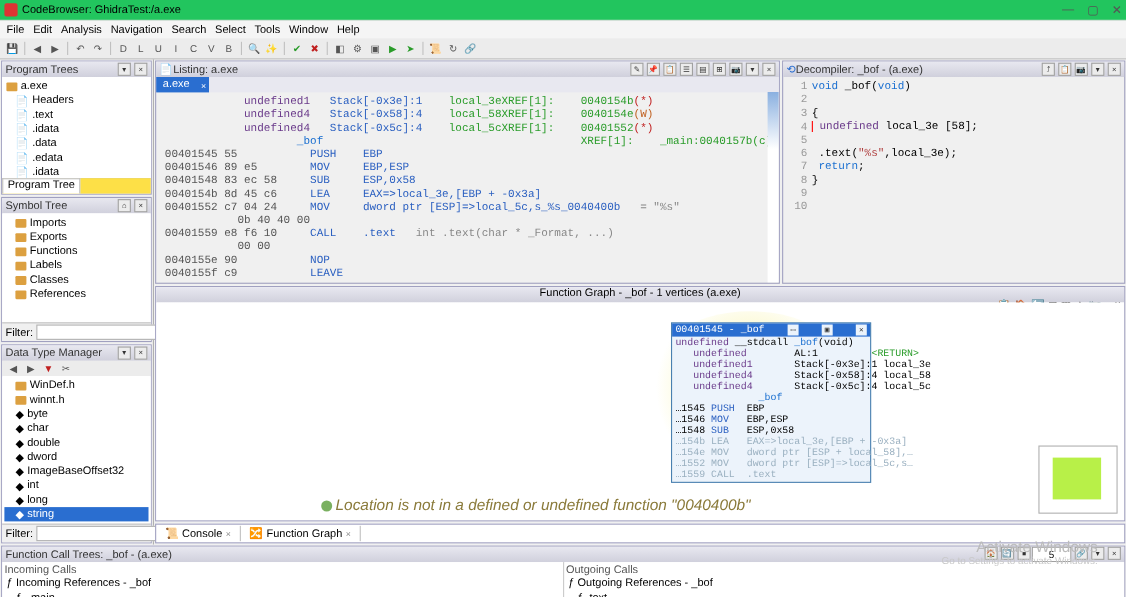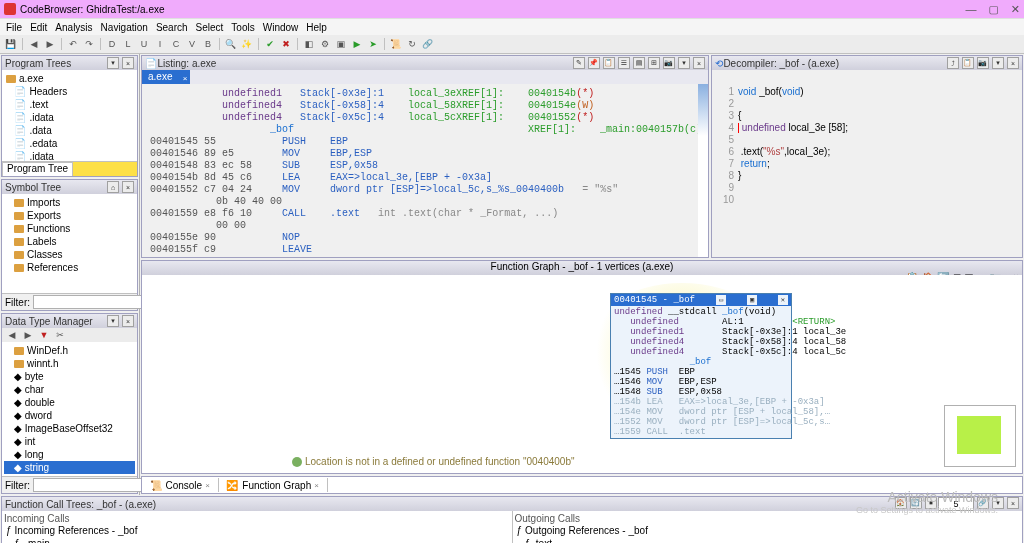--- a/index.html
+++ b/index.html
@@ -1,16 +1,16 @@
 <!DOCTYPE html>
 <html><head>
 <meta charset="utf-8">
 <style>
 html,body{margin:0;padding:0;font-family:Tahoma,sans-serif;font-size:10px;background:#f0f0f0;color:#000;overflow:hidden;width:1024px;height:543px;}
-.titlebar{display:flex;align-items:center;height:18px;padding:0 4px;background:#f0abfc;border-bottom:1px solid #e0e0e0;}
+.titlebar{display:flex;align-items:center;height:18px;padding:0 4px;background:#22c55e;border-bottom:1px solid #e0e0e0;}
 .titlebar .icon{width:12px;height:12px;background:#d33;border-radius:2px;margin-right:4px;}
 .title-buttons{margin-left:auto;display:flex;gap:12px;font-size:11px;color:#555;}
 .menubar{height:16px;background:#f5f5f5;display:flex;gap:8px;padding:0 6px;align-items:center;}
 .menubar span{cursor:default;}
 .toolbar{height:18px;background:#ececec;border-bottom:1px solid #c0c0c0;display:flex;align-items:center;gap:2px;padding:0 4px;}
 .tb-btn{width:14px;height:14px;display:inline-flex;align-items:center;justify-content:center;font-size:9px;color:#555;border:0;background:transparent;}
 .tb-sep{width:1px;height:12px;background:#c0c0c0;margin:0 2px;}
 .main{display:grid;grid-template-columns:140px 1fr;grid-template-rows:1fr auto;height:calc(543px - 52px);}
 .left-col{display:flex;flex-direction:column;border-right:1px solid #b0b0b0;}
 .panel{border:1px solid #a0a0c0;margin:1px;background:#fff;display:flex;flex-direction:column;min-height:0;}
@@ -35,36 +35,36 @@
 .asm-line{white-space:pre;}
 .addr{color:#555;}
 .mn{color:#2a5fc0;}
 .op{color:#2a5fc0;}
 .num{color:#2a9c2a;}
 .comment{color:#888;}
 .fname{color:#1a6fd0;}
 .xref{color:#2a9c2a;}
 .undef{color:#6a3a8a;}
 .decompiler{width:310px;display:flex;flex-direction:column;border:1px solid #a0a0c0;margin:1px;}
-.dec-body{flex:1;font-family:Liberation Sans, sans-serif;font-size:10px;padding:16px 4px;line-height:12px;position:relative;}
+.dec-body{flex:1;font-family:Liberation Mono, monospace;font-size:10px;padding:4px 4px;line-height:12px;position:relative;}
 .dec-gutter{color:#999;display:inline-block;width:18px;text-align:right;padding-right:4px;}
 .dec-kw{color:#1a6fd0;}
 .dec-ty{color:#6a3a8a;}
 .dec-str{color:#b04040;}
 .caret{width:1px;height:10px;background:red;display:inline-block;vertical-align:middle;}
 .row-mid{flex:1;border:1px solid #a0a0c0;margin:1px;position:relative;background:#fff;overflow:hidden;}
 .fg-header{background:linear-gradient(#e8e8f0,#d0d0dc);height:14px;display:flex;align-items:center;padding:0 3px;font-size:10px;flex-direction:column;}
 .fg-header .hbtn{margin-left:2px;}
 .fg-canvas{position:absolute;top:14px;left:0;right:0;bottom:0;background:#fff;}
 .glow{position:absolute;left:440px;top:8px;width:200px;height:140px;border-radius:70%;background:radial-gradient(circle,#f6f090 0%,rgba(246,240,144,0) 70%);}
 .fg-node{position:absolute;left:468px;top:18px;width:180px;border:1px solid #4a80b0;background:#ecf3fb;font-family:"Courier New",monospace;font-size:9px;}
 .fg-node .node-title{background:#2a6ed0;color:#fff;padding:1px 3px;display:flex;align-items:center;}
 .fg-node .node-title .nbtn{margin-left:auto;width:10px;height:10px;background:#ecf3fb;color:#333;font-size:7px;display:flex;align-items:center;justify-content:center;}
 .fg-node .node-body{padding:1px 3px;line-height:10px;white-space:pre;}
-.fg-status{position:absolute;left:150px;bottom:6px;color:#8a7a3a;font-size:10px;}
+.fg-status{position:absolute;left:150px;bottom:6px;color:#8a7a3a;font-style:italic;font-size:14px;}
 .fg-status .sicon{display:inline-block;width:10px;height:10px;border-radius:50%;background:#7ab060;margin-right:3px;vertical-align:middle;}
 .minimap{position:absolute;right:6px;bottom:6px;width:70px;height:60px;border:1px solid #b0b0b0;background:#fff;}
 .minimap .mm{position:absolute;left:12px;top:10px;width:44px;height:38px;background:#b8f048;}
 .row-bottom{height:16px;border:1px solid #a0a0c0;margin:1px;background:#fff;display:flex;align-items:center;}
 .row-bottom .ctab{padding:0 8px;height:14px;display:flex;align-items:center;gap:3px;border-right:1px solid #c0c0c0;}
 .row-bottom .ctab .close{color:#888;font-size:8px;}
 .bottom-area{grid-column:1/3;height:108px;display:flex;flex-direction:column;}
 .fct-panel{flex:1;border:1px solid #a0a0c0;margin:1px;display:flex;flex-direction:column;}
 .fct-body{flex:1;display:flex;}
 .calls-pane{flex:1;border-right:1px solid #c0c0c0;background:#fff;font-size:10px;padding:2px;}

